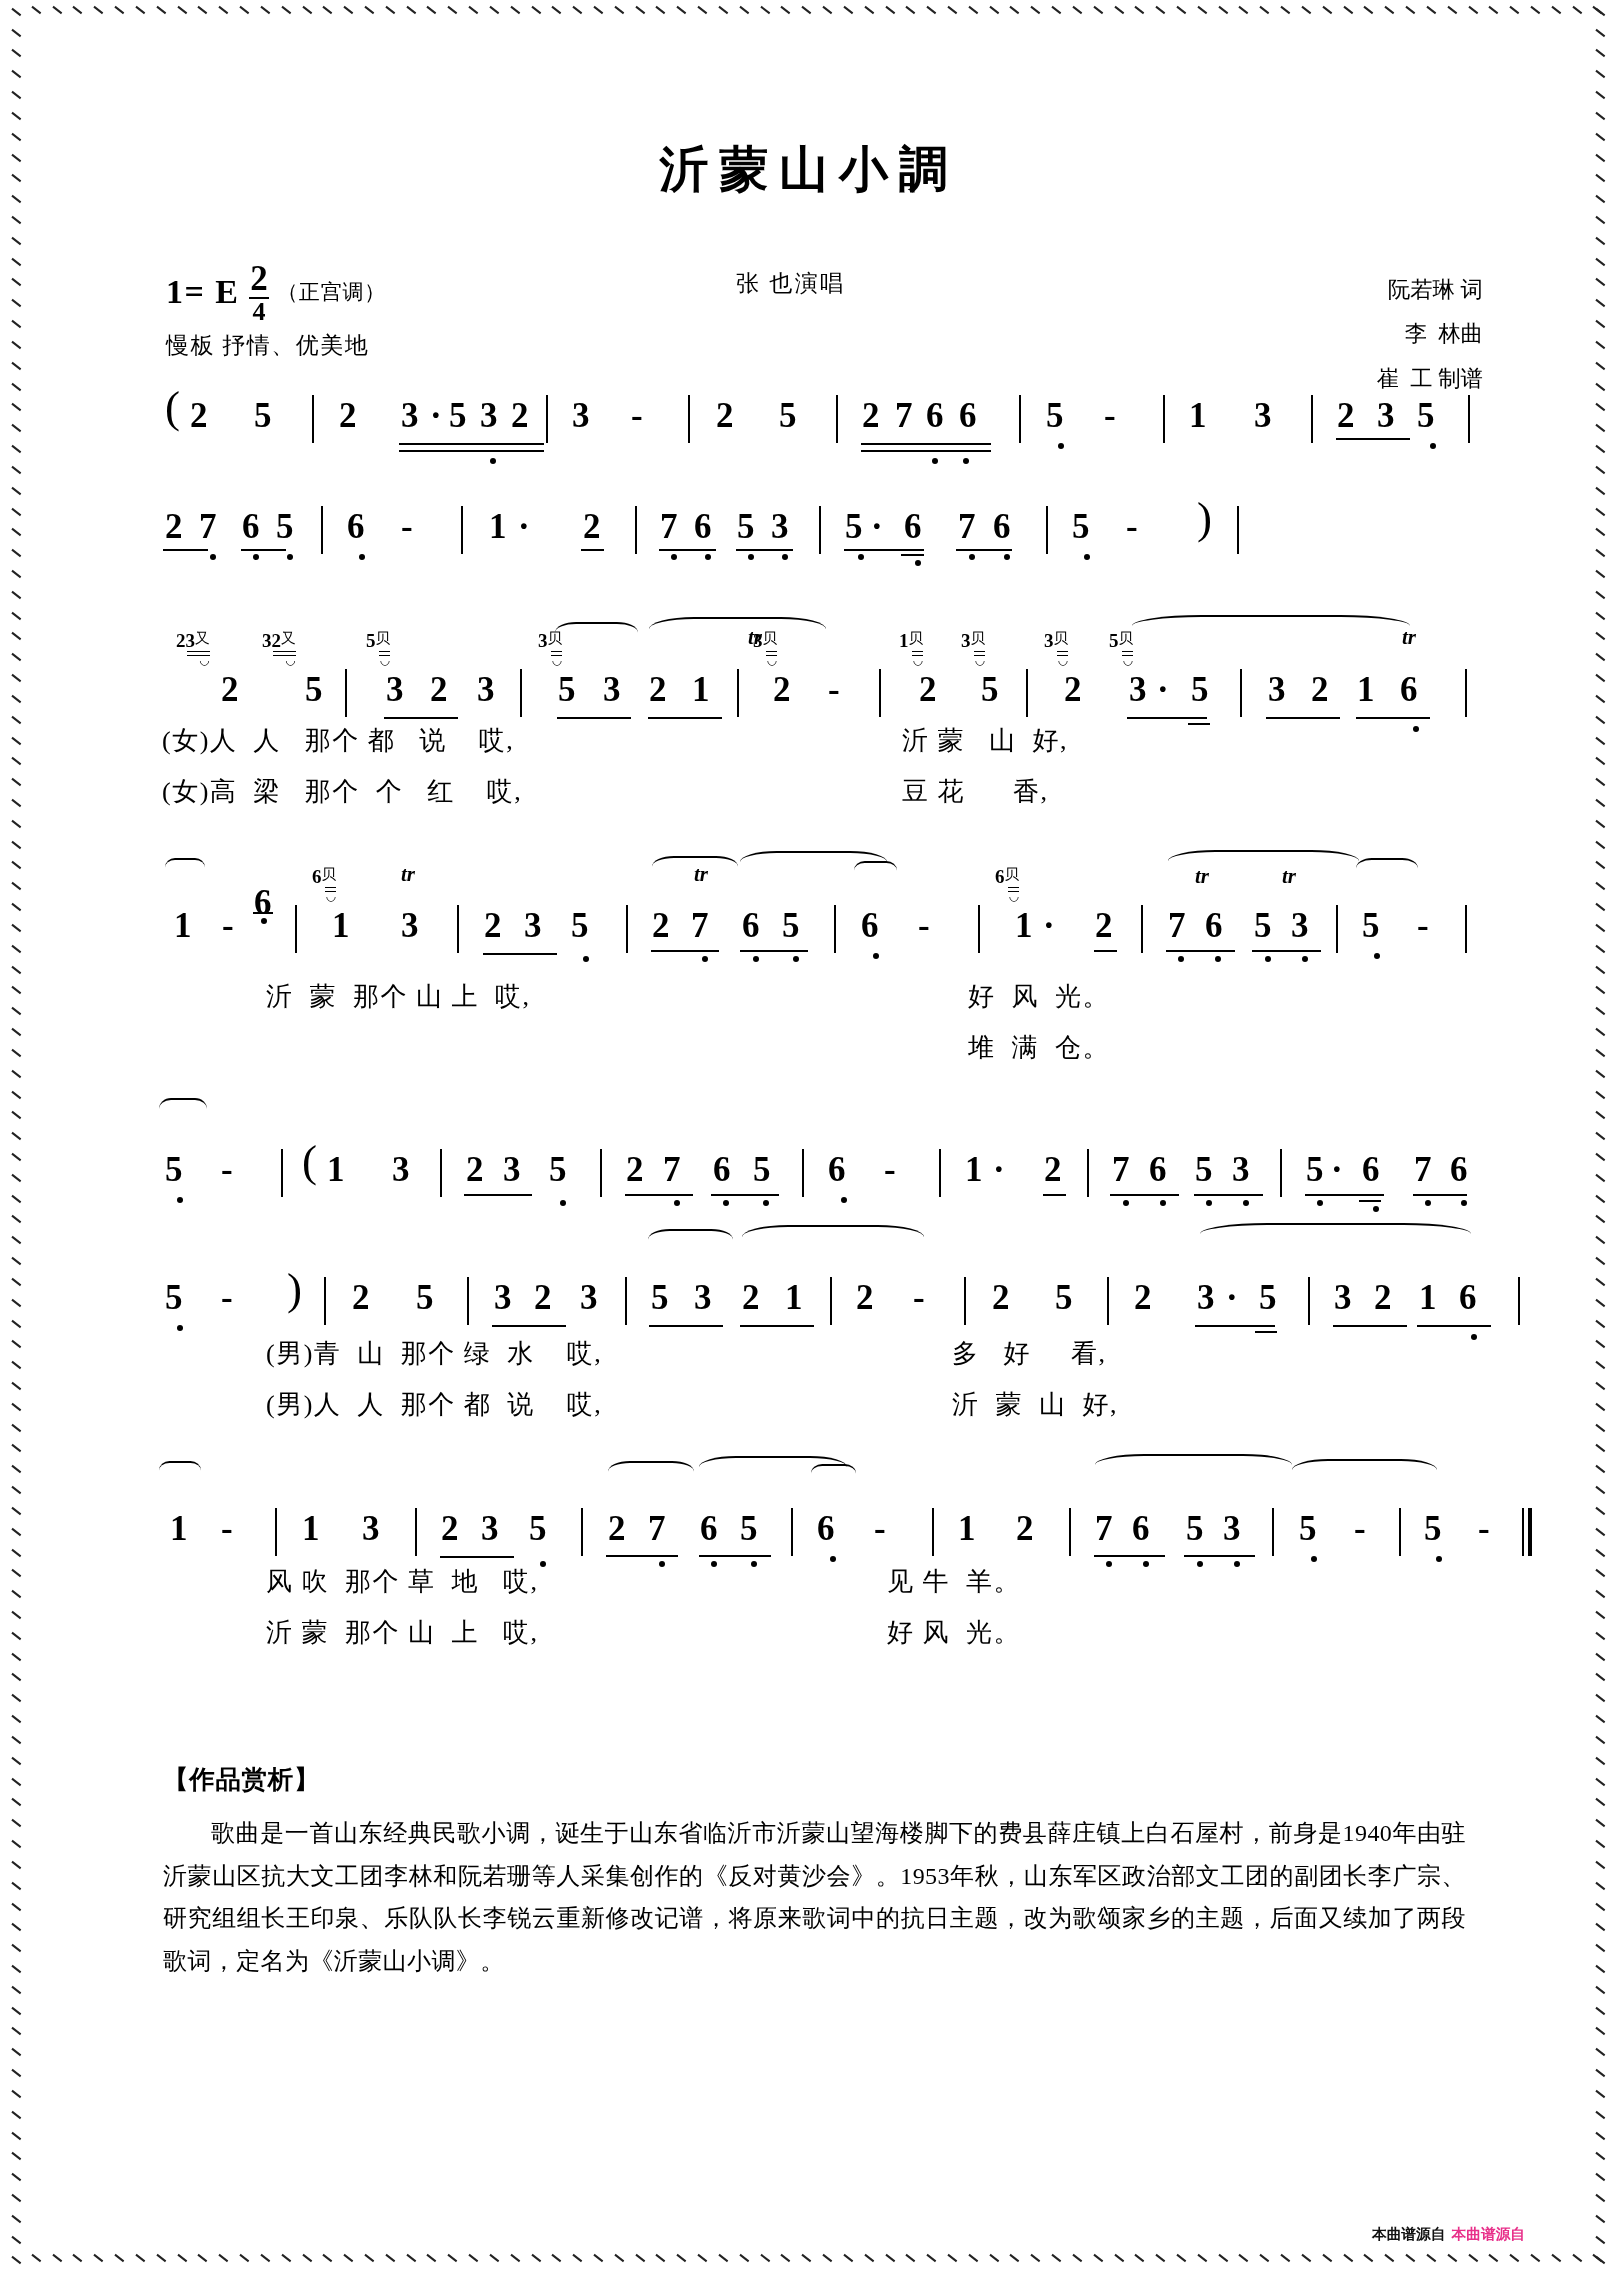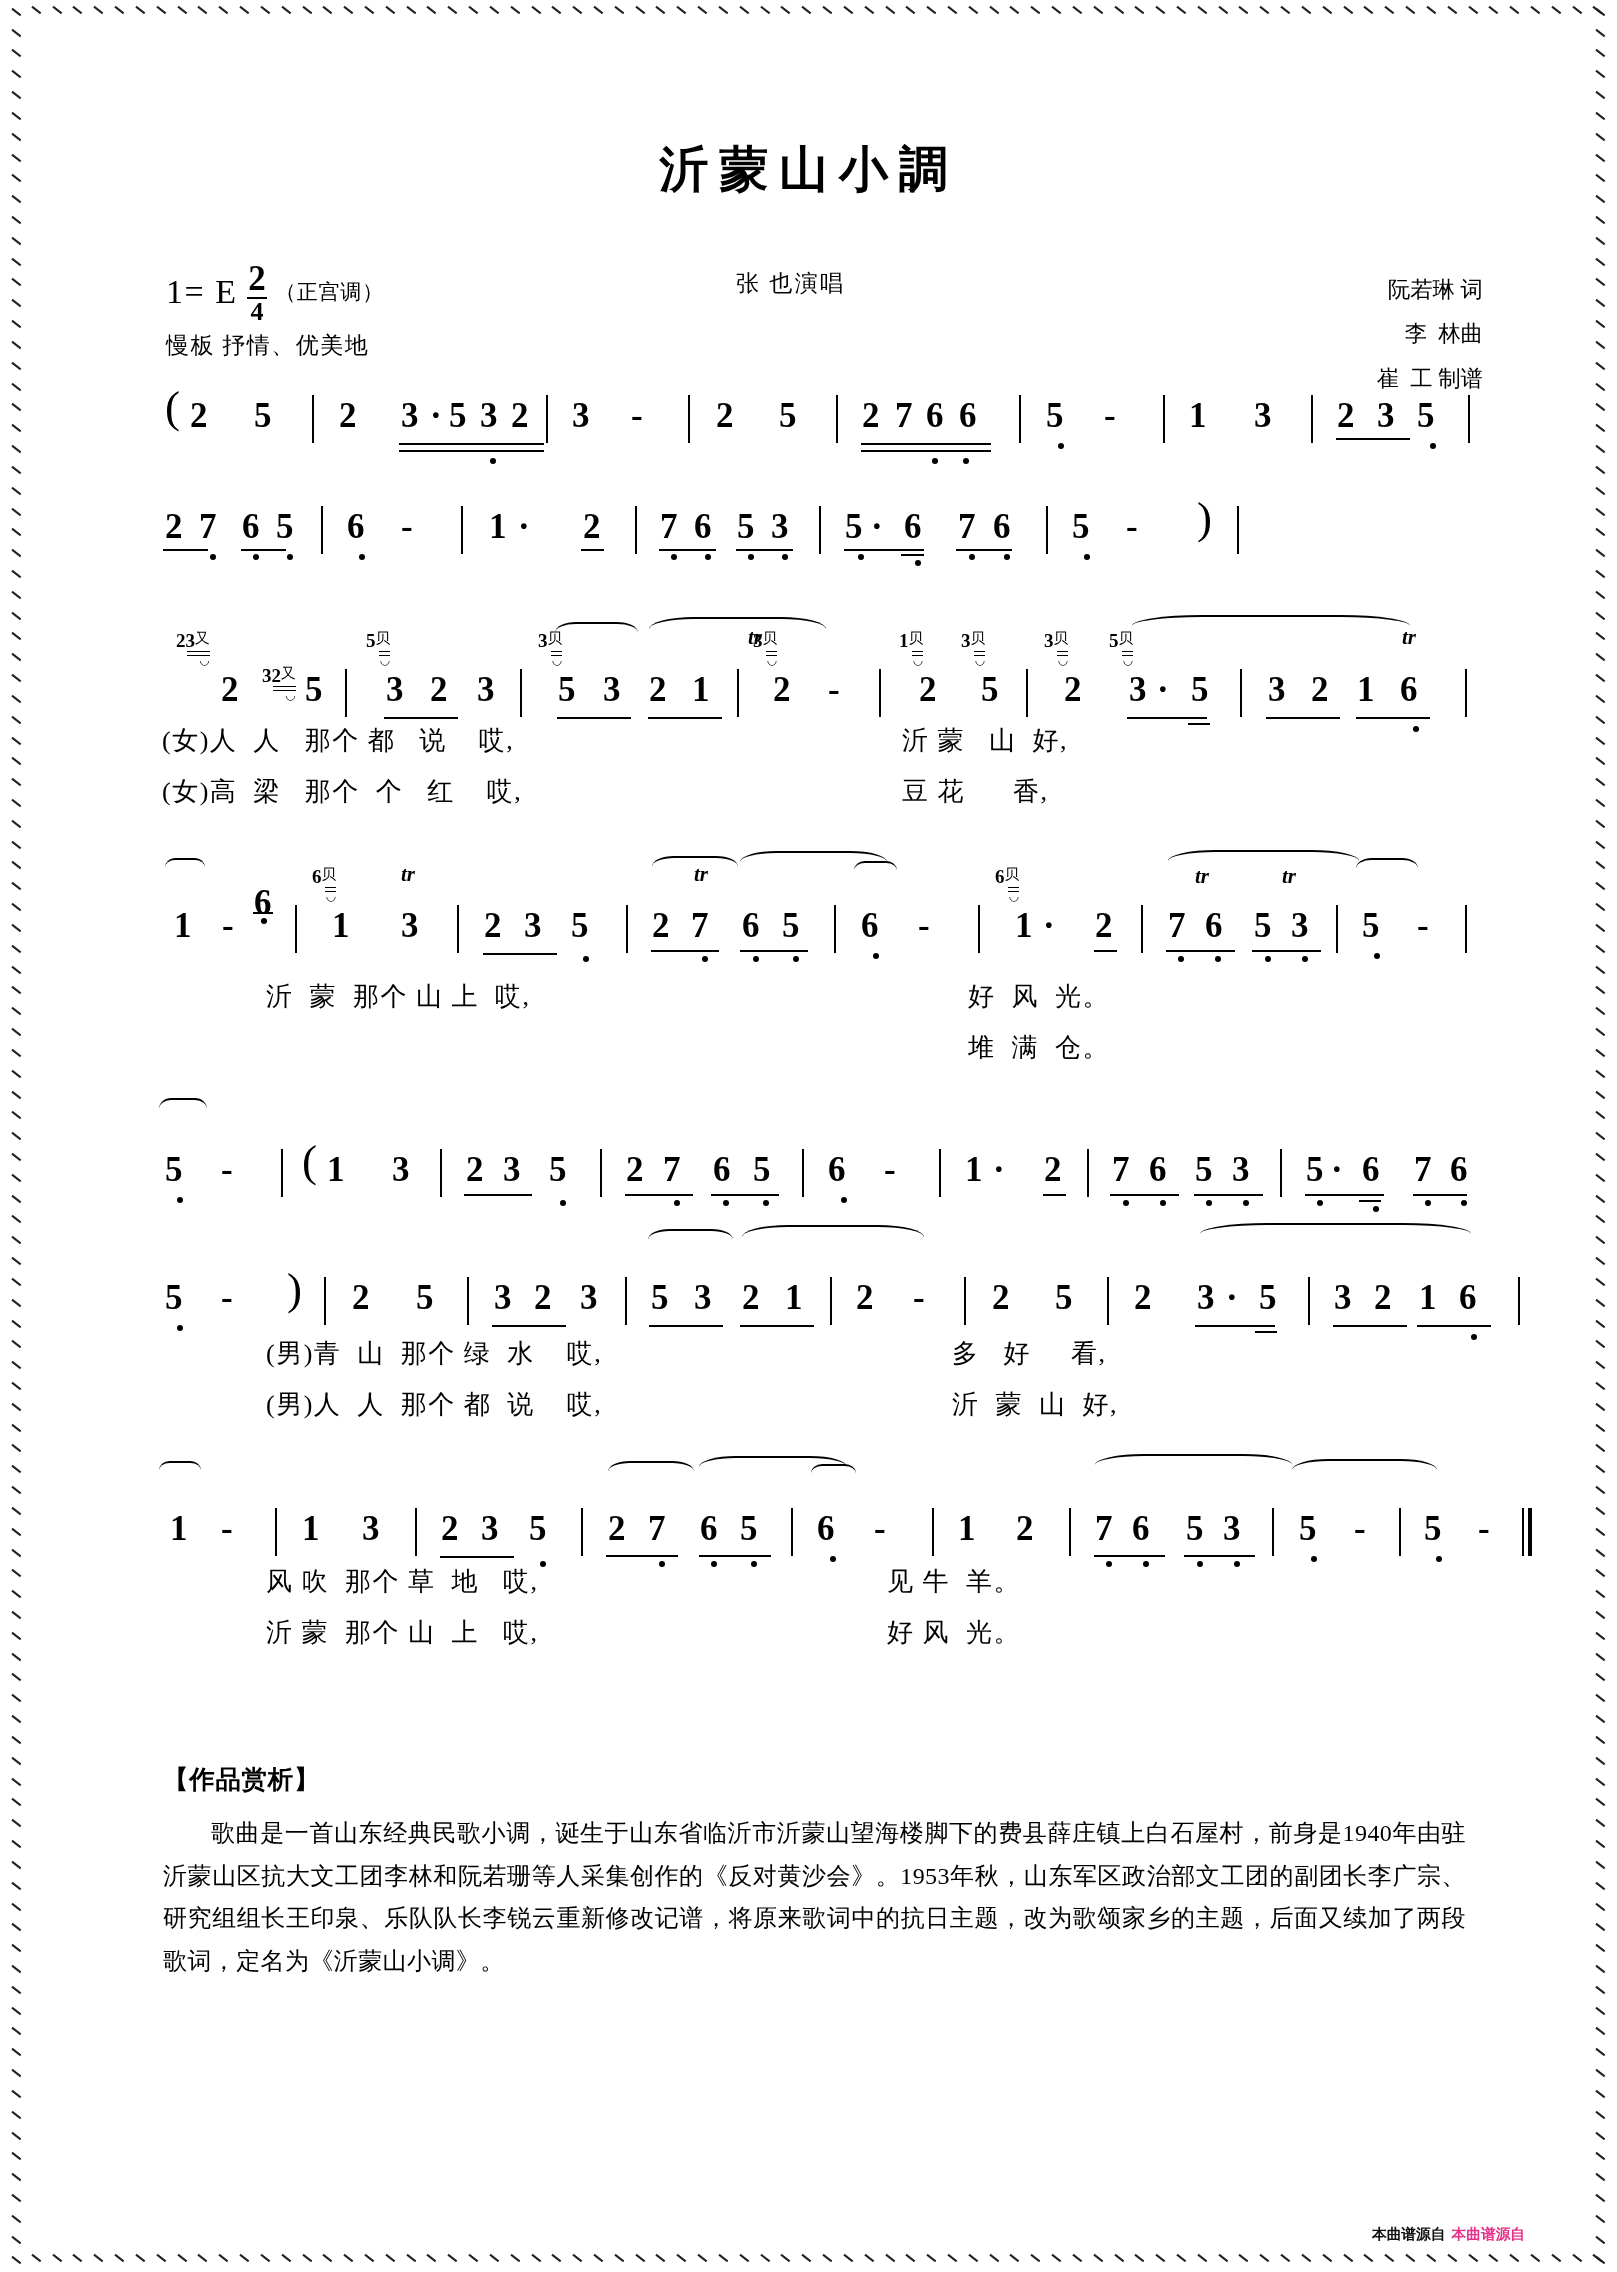--- a/index.html
+++ b/index.html
@@ -21,21 +21,21 @@
     position:absolute; left:0; right:0; top:137px;
     text-align:center;
     font-size:49px; font-weight:700; letter-spacing:10.8px;
     font-family:"Liberation Serif","DejaVu Serif",serif;
     color:#000;
   }
 
   
   .meta { position:absolute; color:#000; }
   .key-block { left:166px; top:261px; font-size:31px; font-weight:700; display:flex; align-items:center; }
-  .key-eq { font-family:"Liberation Serif",serif; font-size:34px; font-weight:400; letter-spacing:1.5px;}
+  .key-eq { font-family:"Liberation Serif",serif; font-size:34px; font-weight:700; letter-spacing:1.5px;}
   .timesig { display:inline-flex; flex-direction:column; align-items:center;
              line-height:0.92; margin:0 7.7px 0 9.3px; font-size:26px; font-weight:700;}
   .timesig .num { border-bottom:2.3px solid #000; padding:0 1.5px 0.8px 1.5px; }
   .timesig .den { padding:0.8px 1.5px 0 1.5px; }
   .mode { font-size:21px; font-weight:400; letter-spacing:0.8px;
           font-family:"Liberation Serif","DejaVu Serif",serif;}
   .tempo { left:166px; top:330px; font-size:23px; letter-spacing:1.5px; }
   .singer { left:736px; top:268px; font-size:23px; letter-spacing:2.3px; }
   .credits { right:135px; top:262px; text-align:right; font-size:22.4px; line-height:1.45; }
   .credits div { white-space:pre;margin-top:12px; }
@@ -576,21 +576,21 @@
         <div style="display: flex; align-items: flex-start;">
           <span class="grace-num">23</span>
           <span class="grace-cn">又</span>
         </div>
         <div class="grace-beam" style="width: 23px; height: 1.5px; background: rgb(0, 0, 0);"></div>
         <div class="grace-beam" style="width: 23px; height: 1.5px; background: rgb(0, 0, 0); margin-top: 2.3px;"></div>
         <div class="grace-tail" style="font-size: 12.3px; line-height: 0.7; margin-left: 9.3px;">◡</div>
       </div>
       <div class="tok num" style="left:221px;top:672px;position:absolute;">2</div>
       <div class="grace" style="left: 262px; top: 632px; position: absolute;">
-        <div style="display: flex; align-items: flex-start; margin-top: 35px;">
+        <div style="display: flex; align-items: flex-start;">
           <span class="grace-num">32</span>
           <span class="grace-cn">又</span>
         </div>
         <div class="grace-beam" style="width: 23px; height: 1.5px; background: rgb(0, 0, 0);"></div>
         <div class="grace-beam" style="width: 23px; height: 1.5px; background: rgb(0, 0, 0); margin-top: 2.3px;"></div>
         <div class="grace-tail" style="font-size: 12.3px; line-height: 0.7; margin-left: 9.3px;">◡</div>
       </div>
       <div class="tok num" style="left:305px;top:672px;position:absolute;">5</div>
       <div class="bar" style="left:345px;top:669px;position:absolute;height:48px;"></div>
       <div class="grace" style="left: 366px; top: 632px; position: absolute;">

